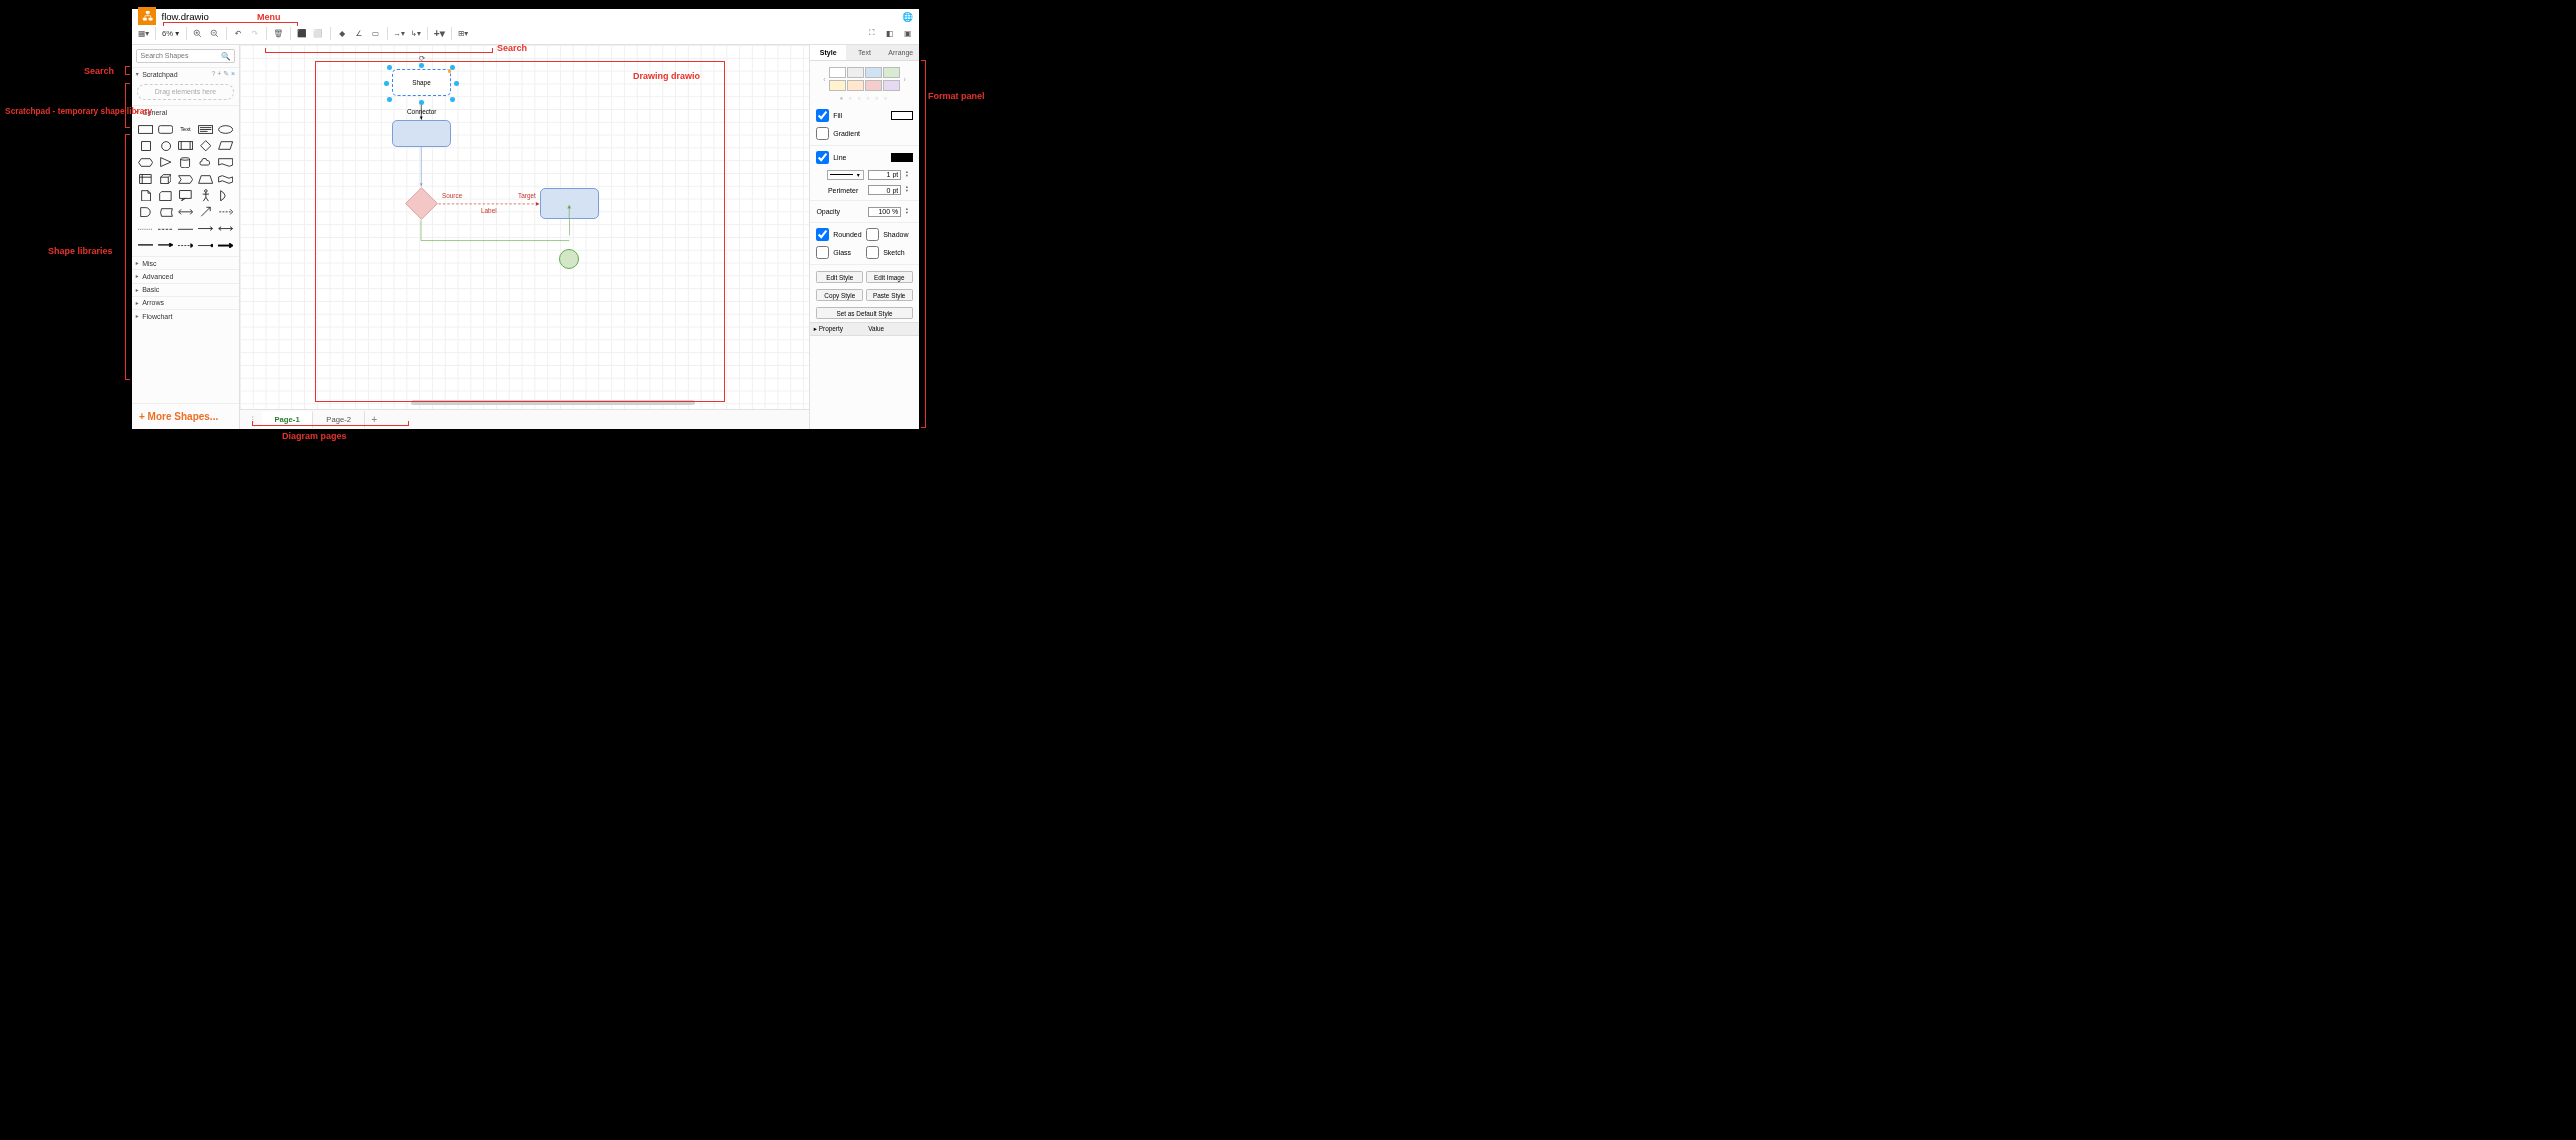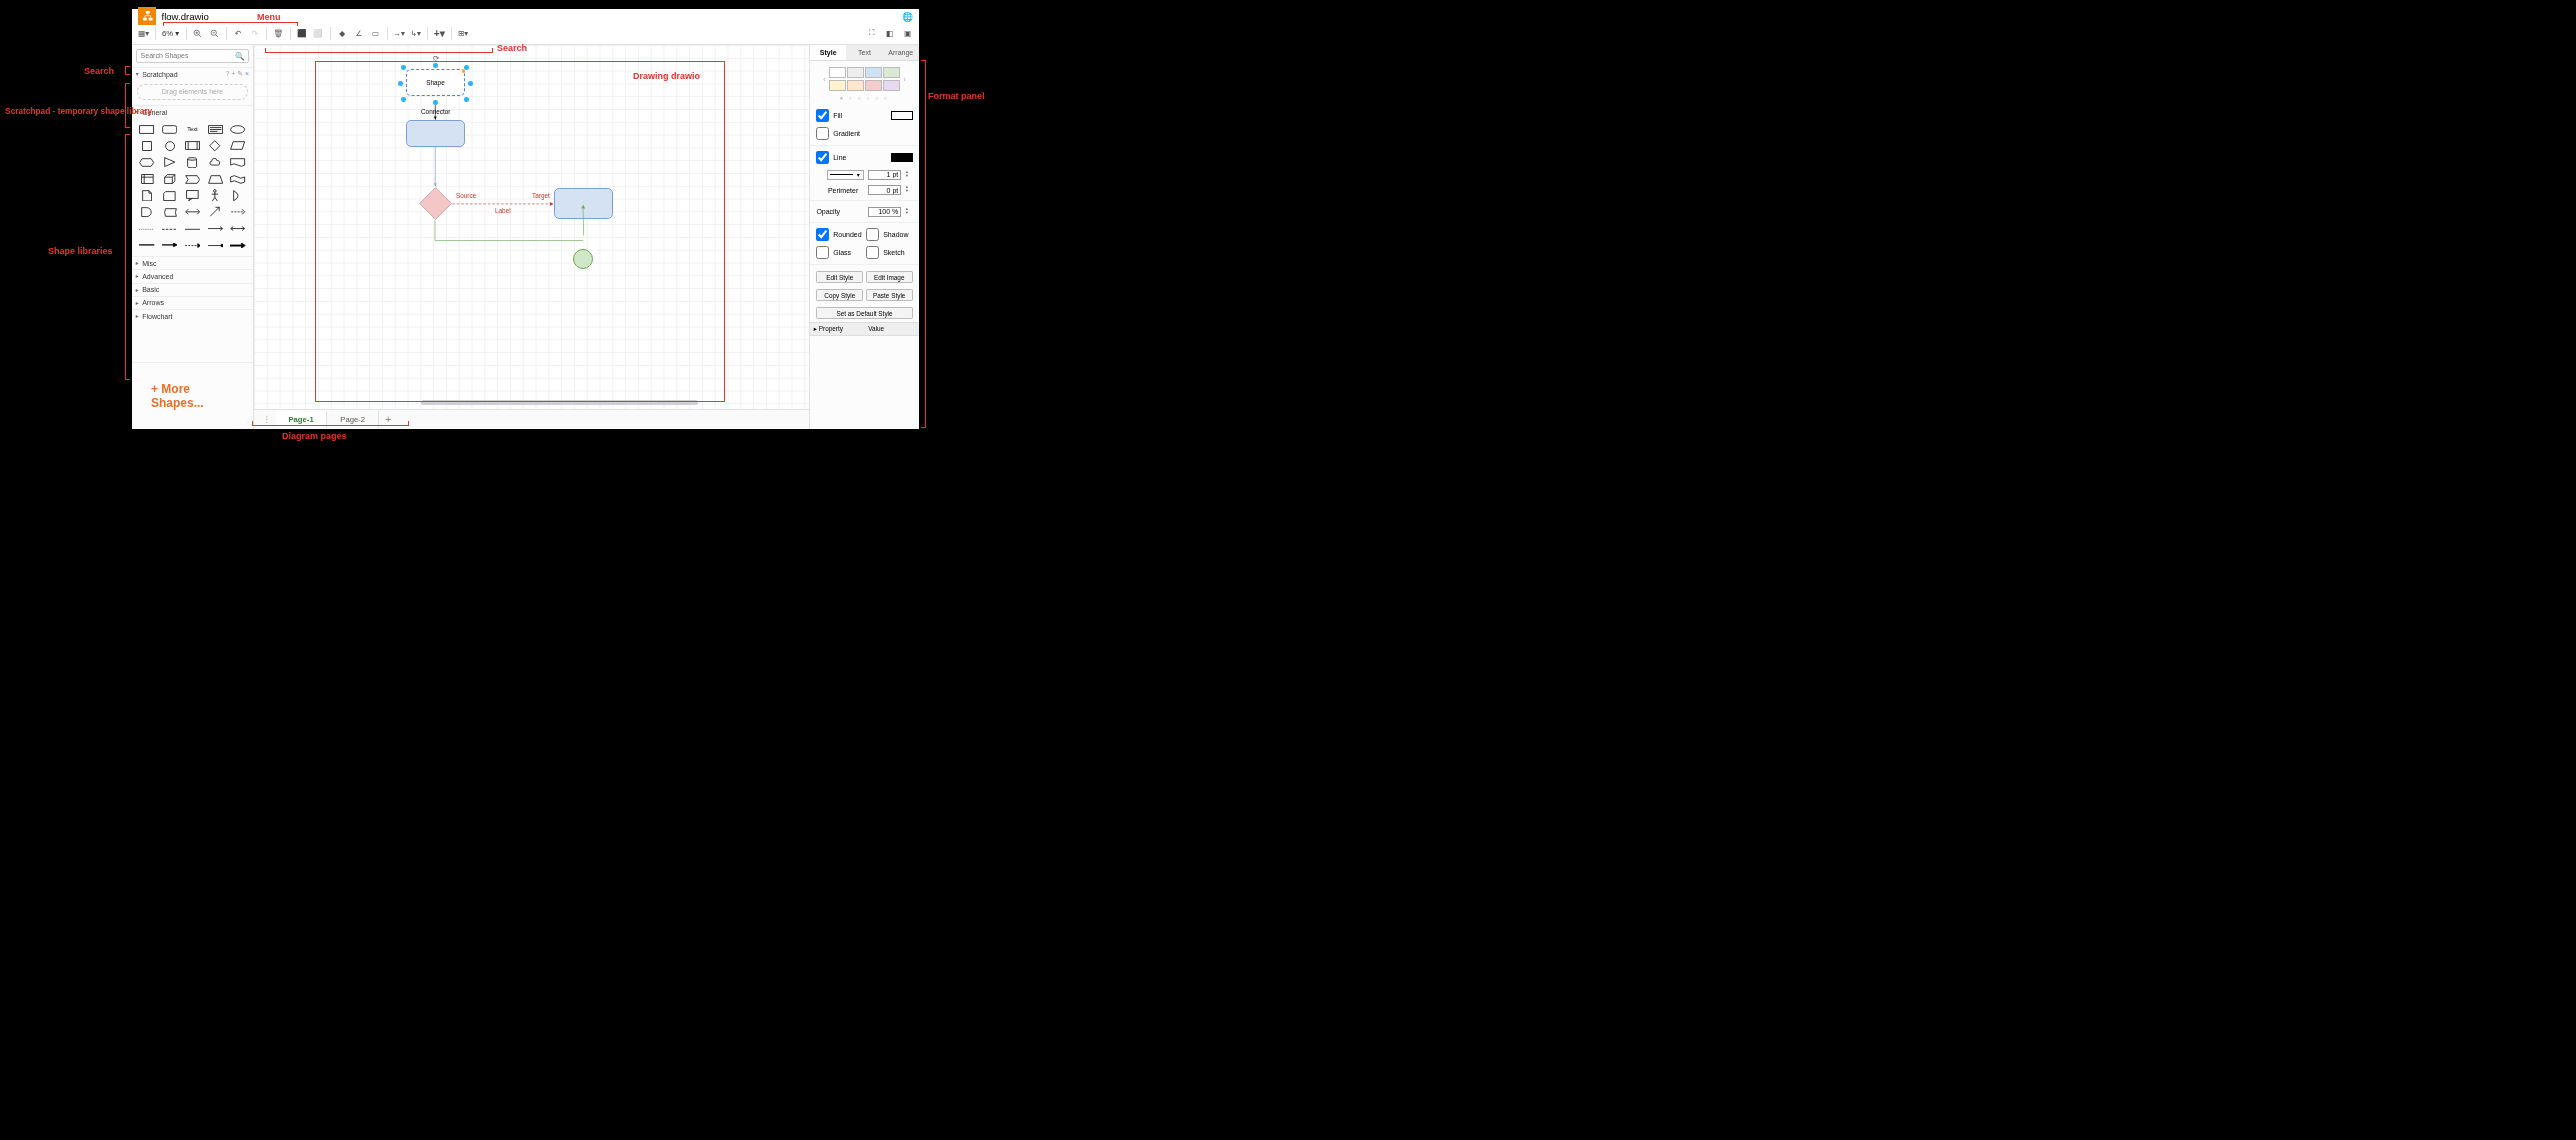--- a/index.html
+++ b/index.html
@@ -11,34 +11,34 @@
 .title { font-size: 9.6px; font-weight: 400; }
 .menubar { height: 15.3px; display: flex; align-items: center; padding: 0 31px 0 31px; gap: 0; border-bottom: 0.6px solid #e0e0e0; }
 .menubar .mitem { padding: 1.9px 5.1px; cursor: pointer; font-size: 7.7px; color: #222; }
 .menubar .saved { color: #999; margin-left: 5.1px; }
 .toolbar { height: 22px; display: flex; align-items: center; padding: 0 3.8px; border-bottom: 0.6px solid #e0e0e0; gap: 1.3px; }
 .tbtn { width: 15.3px; height: 15.3px; display: flex; align-items: center; justify-content: center; cursor: pointer; color: #555; border-radius: 1.3px; }
 .tdiv { width: 0.6px; height: 12.8px; background: #ddd; margin: 0 2.6px; }
 .zoom { font-size: 7.7px; color: #333; padding: 0 2.6px; }
 .toolbar-right { margin-left: auto; display:flex; gap:2.6px; }
 .body { flex: 1; display: flex; overflow: hidden; }
-.sidebar { width: 122px; border-right: 0.6px solid #e0e0e0; display: flex; flex-direction: column; background: #fcfcfc; }
+.sidebar { width: 108px; border-right: 0.6px solid #e0e0e0; display: flex; flex-direction: column; background: #fcfcfc; }
 .search { padding: 3.8px; }
 .search input { width: 100%; padding: 2.6px 12.8px 2.6px 3.8px; border: 0.6px solid #ccc; border-radius: 1.9px; font-size: 7px; }
 .searchwrap { position: relative; }
 .searchwrap .sicon { position:absolute; right:3.8px; top:50%; transform:translateY(-50%); color:#888; font-size:7.7px;}
 .section-hdr { padding: 2.6px 3.8px; font-size: 7px; color: #333; display:flex; align-items:center; cursor:pointer; border-top:0.6px solid #eee; }
 .section-hdr .chev { width:6.4px; font-size:5.7px; color:#666;}
 .scratch-actions { margin-left:auto; display:flex; gap:1.9px; color:#999; font-size:7px;}
 .scratch-drop { margin: 2.6px 5.1px 5.1px; border: 0.6px dashed #ccc; border-radius: 7.7px; text-align: center; padding: 3.8px; color: #aaa; font-size: 7px; }
 .palette { padding: 3.8px 5.1px; display: grid; grid-template-columns: repeat(5, 1fr); gap: 2.6px; }
 .pcell { height: 14px; display:flex; align-items:center; justify-content:center; cursor:grab; }
 .pcell svg { stroke:#000; fill:none; stroke-width:1.2; }
 .sidebar-body { flex:1; overflow-y:auto; }
-.more-shapes { padding: 19px; color: #ec6f26; font-weight: 600; font-size: 12px; cursor:pointer; border-top:0.6px solid #eee;}
+.more-shapes { padding: 7px; color: #ec6f26; font-weight: 600; font-size: 10px; cursor:pointer; border-top:0.6px solid #eee;}
 .canvas-area { flex: 1; position: relative; background: #fff; display:flex; flex-direction:column; }
 .canvas { flex:1; position:relative; background-image: linear-gradient(#f0f0f0 0.6px, transparent 0.6px), linear-gradient(90deg, #f0f0f0 0.6px, transparent 0.6px); background-size: 12.8px 12.8px; overflow:hidden;}
 .shape { position:absolute; }
 .sel-handle { width:4.5px; height:4.5px; background:#29b6f6; border-radius:50%; position:absolute; }
 .pages { height: 20.4px; border-top: 0.6px solid #e0e0e0; display:flex; align-items:center; background:#fafafa; padding:0 3.8px; gap:0;}
 .page-tab { padding: 3.8px 12.8px; font-size: 7.7px; cursor:pointer; border-right:0.6px solid #e0e0e0; background:#fafafa; color:#555;}
 .page-tab.active { background:#fff; color:#2e7d32; font-weight:600; border-top:1.3px solid transparent;}
 .page-add { padding: 0 6.4px; color:#888; font-size:10.2px; cursor:pointer;}
 .page-menu { padding:0 5.1px; color:#888; cursor:pointer;}
 .format { width: 110px; border-left: 0.6px solid #e0e0e0; background:#fcfcfc; font-size:7px; }

